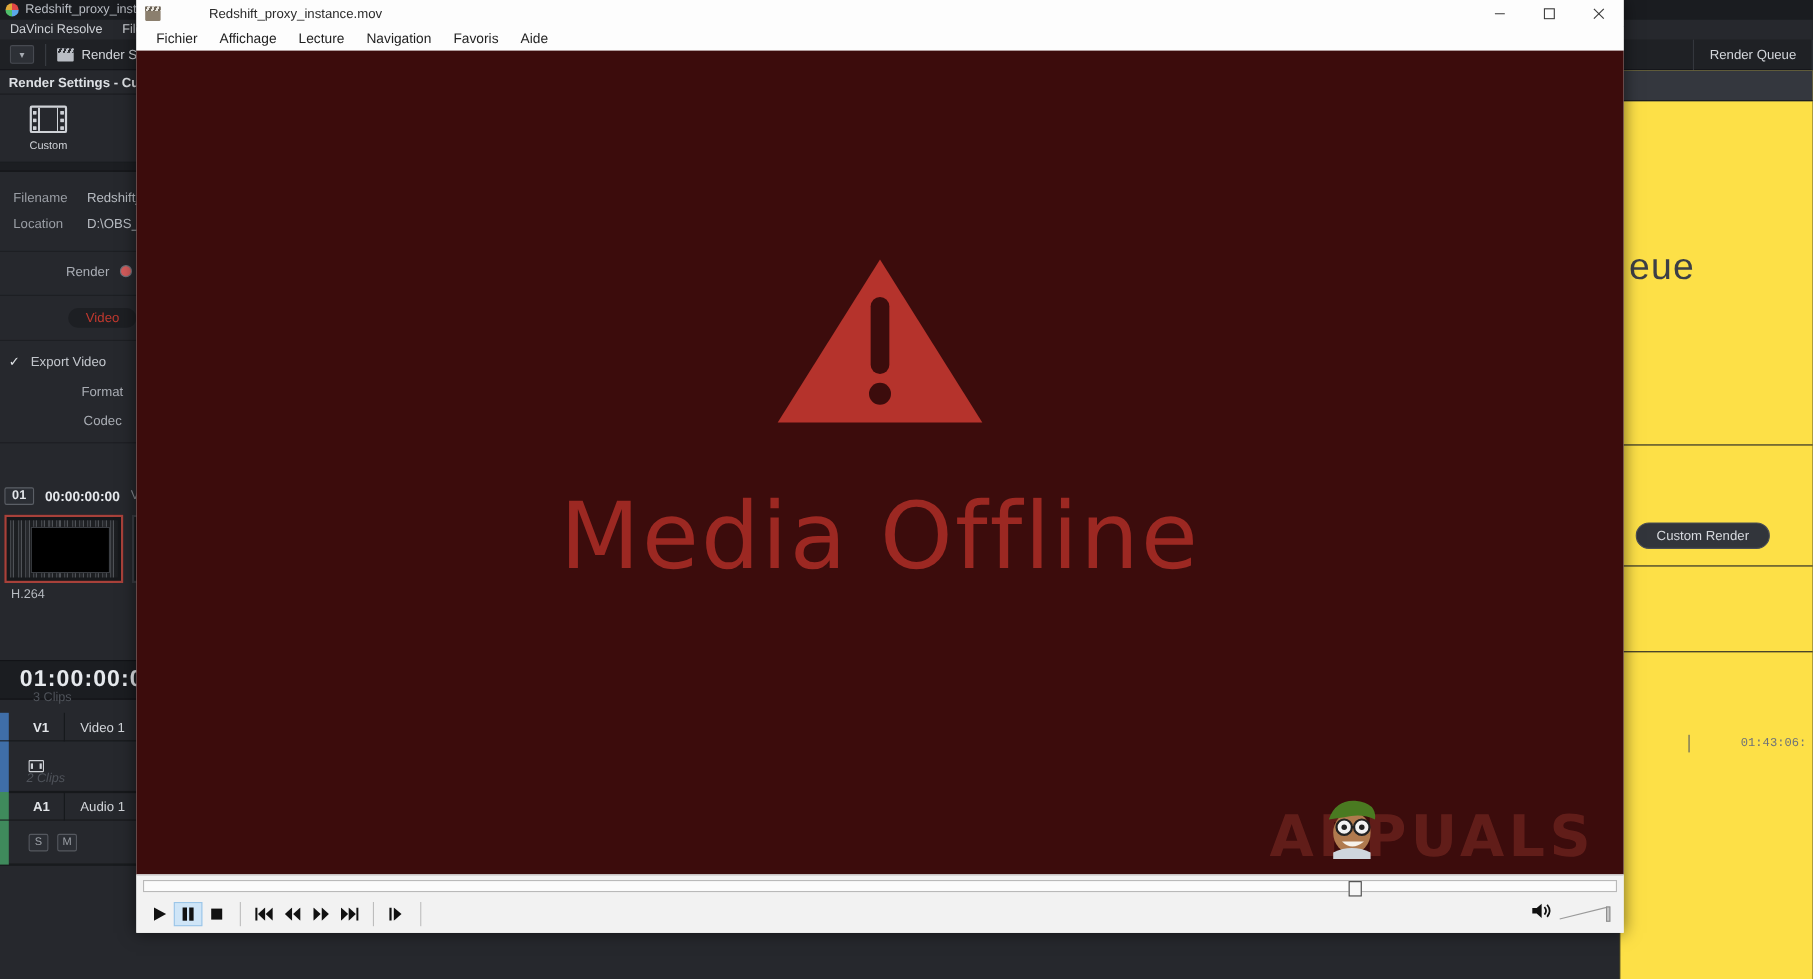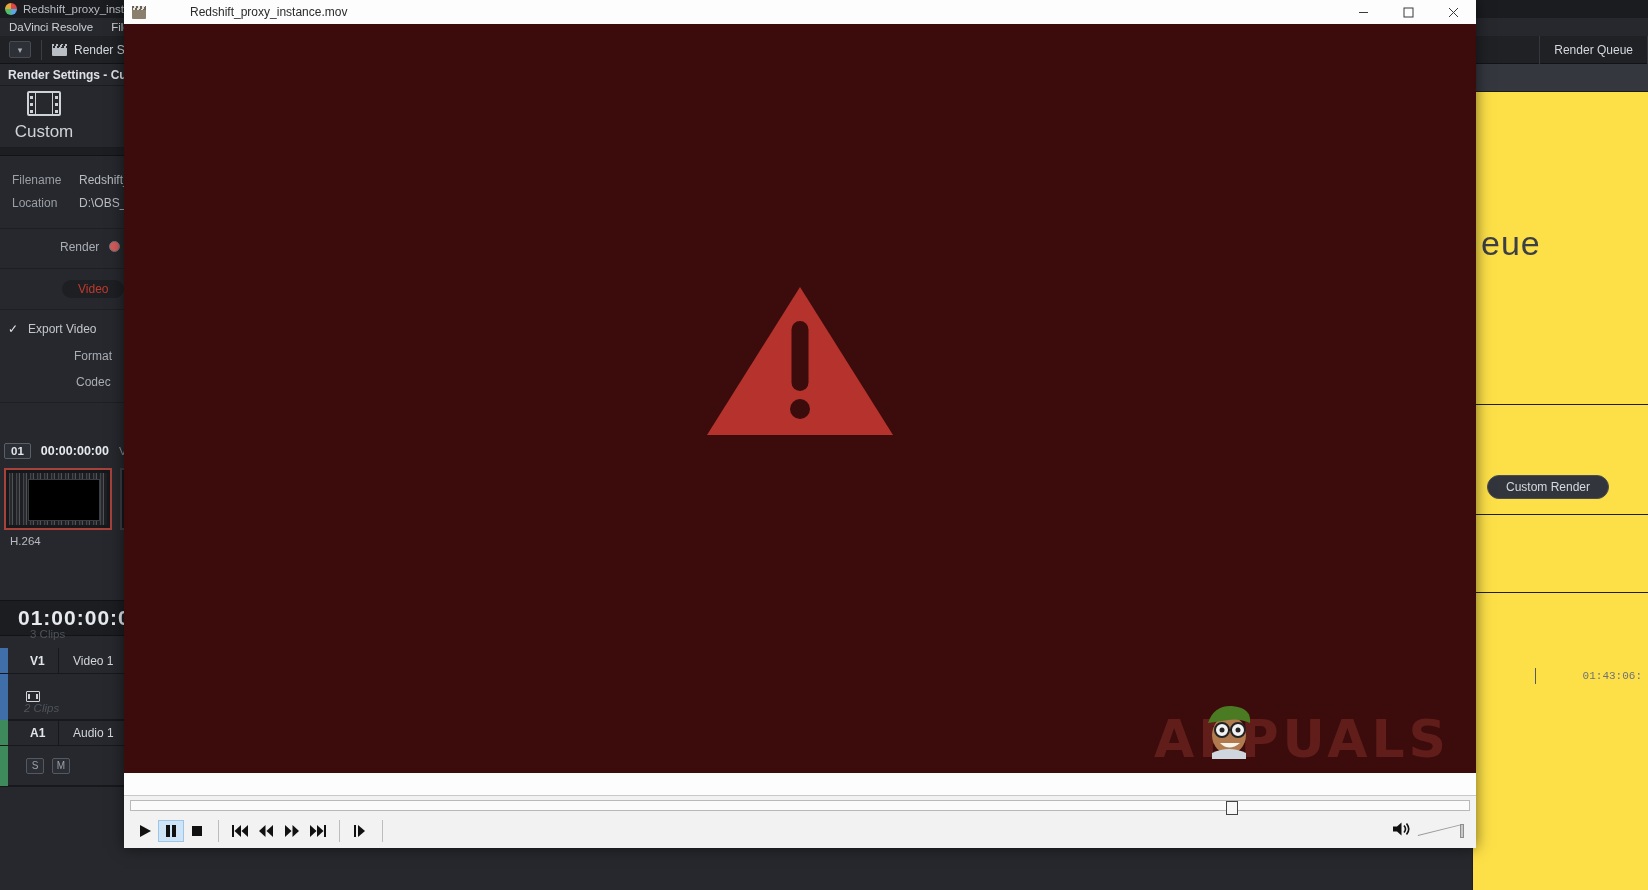--- a/index.html
+++ b/index.html
@@ -99,21 +99,21 @@
   .preset-icon-film::before, .preset-icon-film::after {
     content: ""; position: absolute; width: 3px; height: 3px; background: #cfd2d7;
     left: 1px; top: 3px;
     box-shadow: 0 7px 0 #cfd2d7, 0 14px 0 #cfd2d7, 25px 0 0 #cfd2d7, 25px 7px 0 #cfd2d7, 25px 14px 0 #cfd2d7;
   }
   .preset-icon-yt {
     height: 25px; margin-bottom: 6px;
     font-size: 16px; font-weight: bold; color: #9a9ea5;
     letter-spacing: -0.5px; line-height: 25px;
   }
-  .preset-label { font-size: 17px; color: #cfd2d7; }
+  .preset-label { font-size: 10px; color: #cfd2d7; }
   .preset-label.dim { color: #8d9198; }
 
   .rs-scrollstrip { height: 8px; background: #1c1e22; border-bottom: 1px solid #121317; }
   .rs-row {
     display: flex; align-items: center; height: 23px;
     font-size: 12px; color: #a9adb4; padding-left: 12px;
   }
   .rs-row .lbl { width: 55px; text-align: left; color: #9a9ea5; }
   .rs-row .val { margin-left: 12px; color: #b8bcc2; }
   .rs-sep { height: 1px; background: #1d1f23; margin: 6px 0; }
@@ -502,28 +502,37 @@
         </span>
         <span class="win-btn">
           <svg width="11" height="11" viewBox="0 0 11 11">
               <line x1="1" y1="1" x2="10" y2="10" stroke="#3a3a3a" stroke-width="1"></line>
               <line x1="10" y1="1" x2="1" y2="10" stroke="#3a3a3a" stroke-width="1"></line>
             </svg>
         </span>
       </span>
     </div>
 
+    <div class="player-menubar">
+      <span class="pm">Fichier</span>
+      <span class="pm">Affichage</span>
+      <span class="pm">Lecture</span>
+      <span class="pm">Navigation</span>
+      <span class="pm">Favoris</span>
+      <span class="pm">Aide</span>
+    </div>
 
     <div class="video-area">
       <div class="offline-center">
         <svg class="warn-tri" viewBox="0 0 190 160">
           <path d="M95 6 L188 154 L2 154 Z" fill="#b5332c"></path>
           <rect x="86.5" y="40" width="17" height="70" rx="8.5" fill="#3c0c0c"></rect>
           <circle cx="95" cy="128" r="10" fill="#3c0c0c"></circle>
         </svg>
+        <div class="offline-text">Media Offline</div>
       </div>
 
       <div class="watermark">
         <span class="wm-text">APPUALS</span>
         <svg class="wm-face" viewBox="0 0 62 62">
           <ellipse cx="31" cy="38" rx="17" ry="19" fill="#b07a4e"></ellipse>
           <path d="M10 26 Q16 8 34 9 Q54 11 52 26 Q40 20 24 24 Z" fill="#4a7a21"></path>
           <circle cx="24" cy="33" r="7" fill="#f2f2f2" stroke="#222" stroke-width="2"></circle>
           <circle cx="40" cy="33" r="7" fill="#f2f2f2" stroke="#222" stroke-width="2"></circle>
           <line x1="31" y1="33" x2="33" y2="33" stroke="#222" stroke-width="2"></line>

